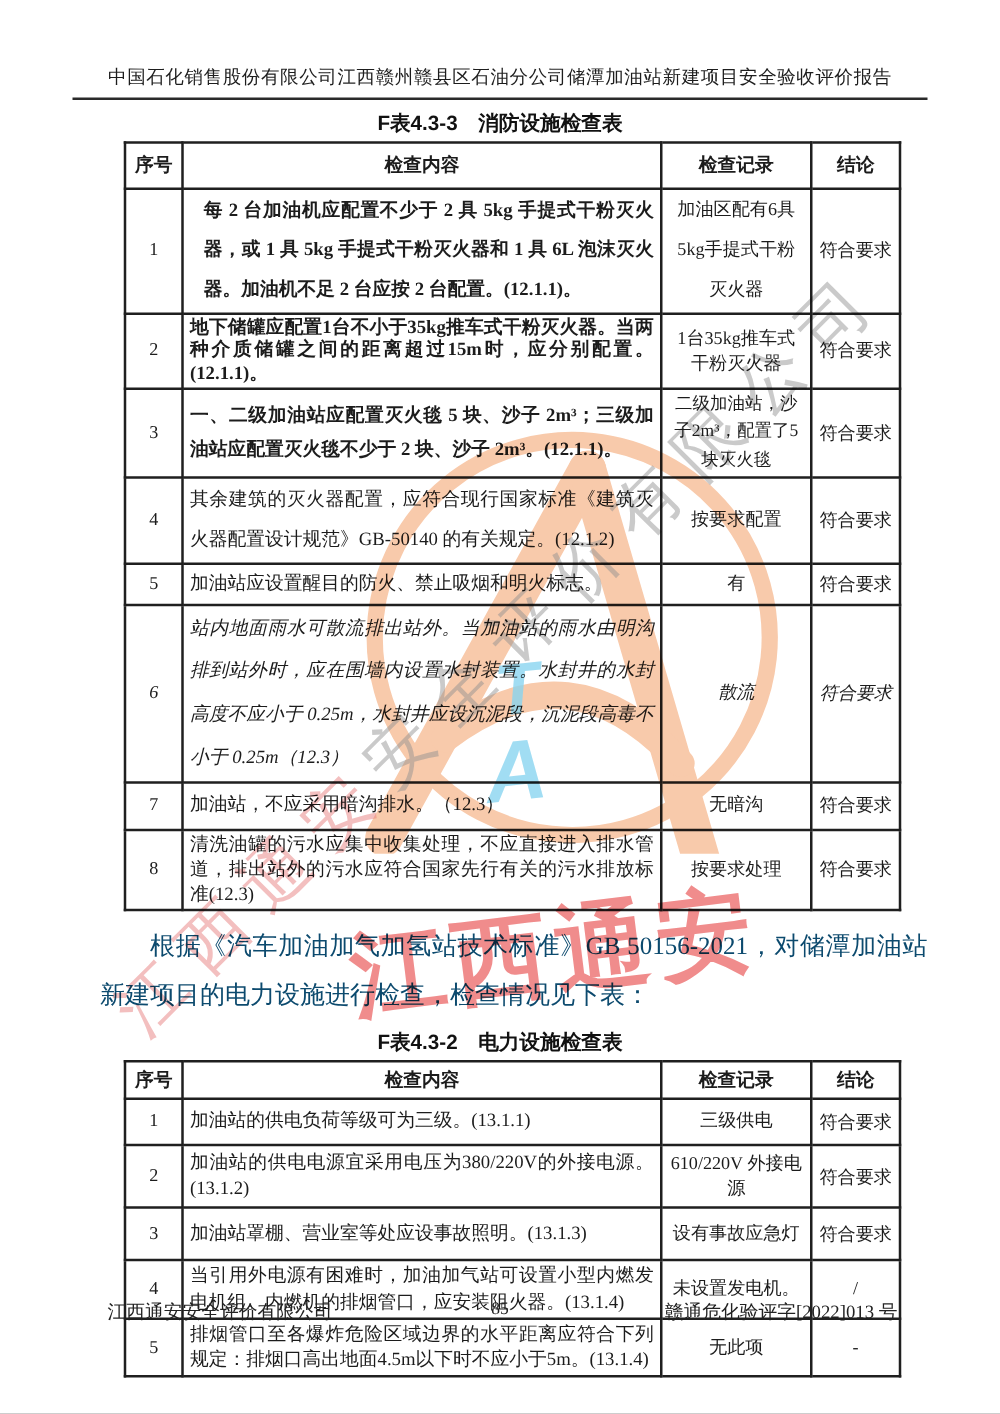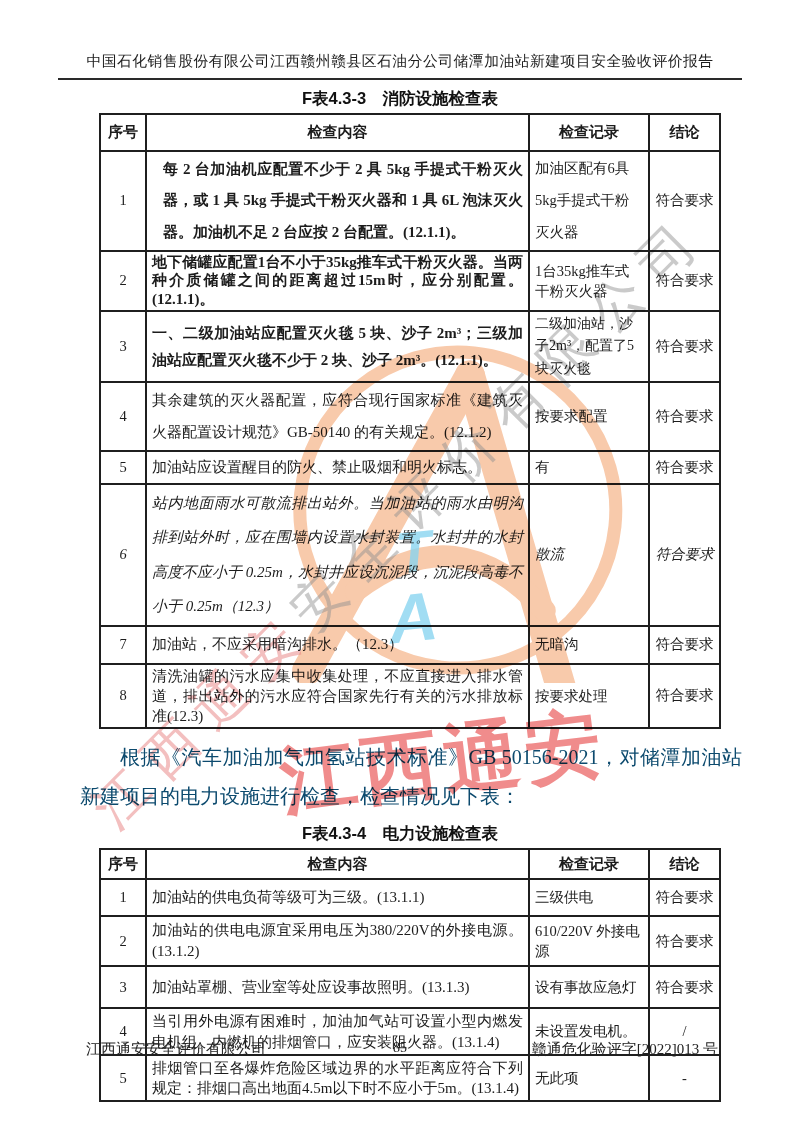--- a/index.html
+++ b/index.html
@@ -19,21 +19,21 @@
   
   table.chk{ border-collapse:collapse; table-layout:fixed;
     margin-left:99px; width:620px; background:transparent;}
   table.chk th, table.chk td{ border:2px solid #1f1f1f; padding:1px 5px; vertical-align:middle;}
   table.chk th{ font-family:"Liberation Sans","DejaVu Sans",sans-serif;
     font-weight:bold; font-size:15px; text-align:center;margin-left:38px;}
   table.chk col.c-no{width:46px;} table.chk col.c-content{width:383px;}
   table.chk col.c-record{width:120px;} table.chk col.c-conclusion{width:71px;}
   td.no{ text-align:center; font-size:14.5px;}
   td.content{ text-align:justify; font-size:15px; line-height:1.5;}
-  td.record{ text-align:left; font-size:14.5px; line-height:1.4;}
+  td.record{ text-align:center; font-size:14.5px; line-height:1.4;}
   td.conclusion{ text-align:center; font-size:14.5px;margin-left:48px;}
   
   #t1 th{height:33px;}
   #t1 tbody tr:nth-child(1) td{height:86px;}
   #t1 tbody tr:nth-child(1) td.content{line-height:2.1; font-weight:bold;padding-left:16px;}
   #t1 tbody tr:nth-child(1) td.record{line-height:2.2;}
   #t1 tbody tr:nth-child(2) td{height:56px;}
   #t1 tbody tr:nth-child(2) td.content{line-height:1.25; font-weight:bold;}
   #t1 tbody tr:nth-child(3) td{height:54px;}
   #t1 tbody tr:nth-child(3) td.content{line-height:1.8; font-weight:bold;}
@@ -170,21 +170,21 @@
     <td class="no">8</td>
     <td class="content">清洗油罐的污水应集中收集处理，不应直接进入排水管道，排出站外的污水应符合国家先行有关的污水排放标准(12.3)</td>
     <td class="record">按要求处理</td>
     <td class="conclusion">符合要求</td>
   </tr>
       </tbody>
   </table>
 
   <div class="sec-para">根据《汽车加油加气加氢站技术标准》GB 50156-2021，对储潭加油站新建项目的电力设施进行检查，检查情况见下表：</div>
 
-  <div class="tbl-title">F表4.3-4　电力设施检查表</div>
+  <div class="tbl-title">F表4.3-2　电力设施检查表</div>
   <table class="chk" id="t2">
     <colgroup>
         <col class="c-no">
         <col class="c-content">
         <col class="c-record">
         <col class="c-conclusion">
       </colgroup>
     <thead>
       <tr>
         <th>序号</th>

